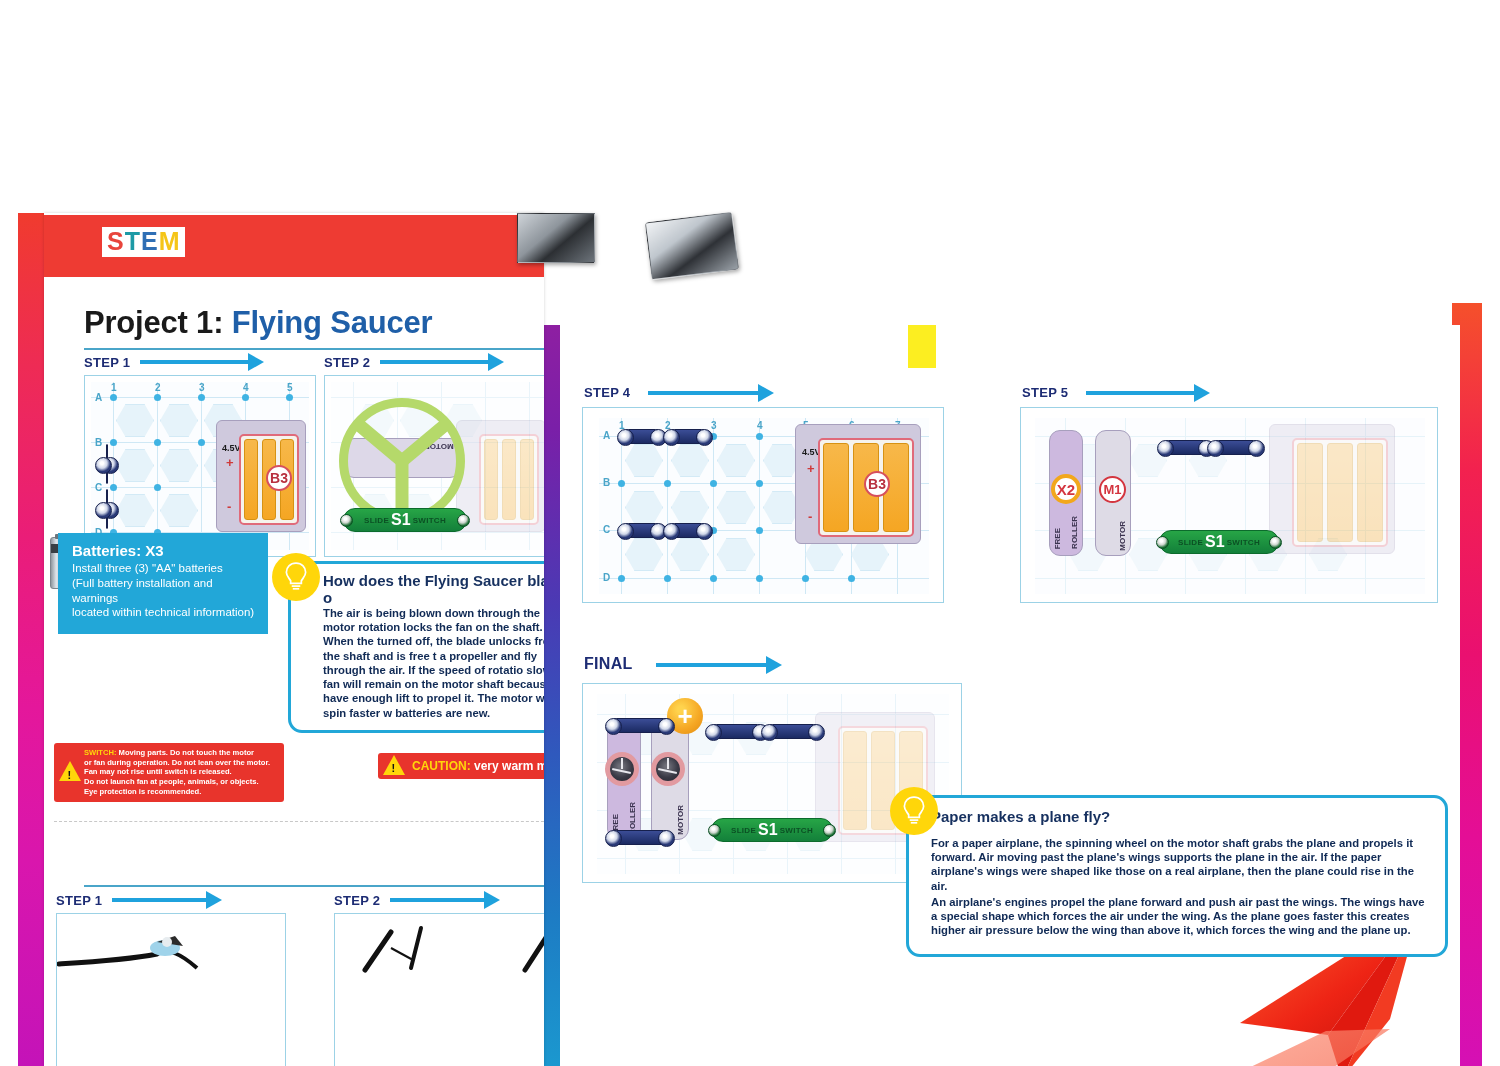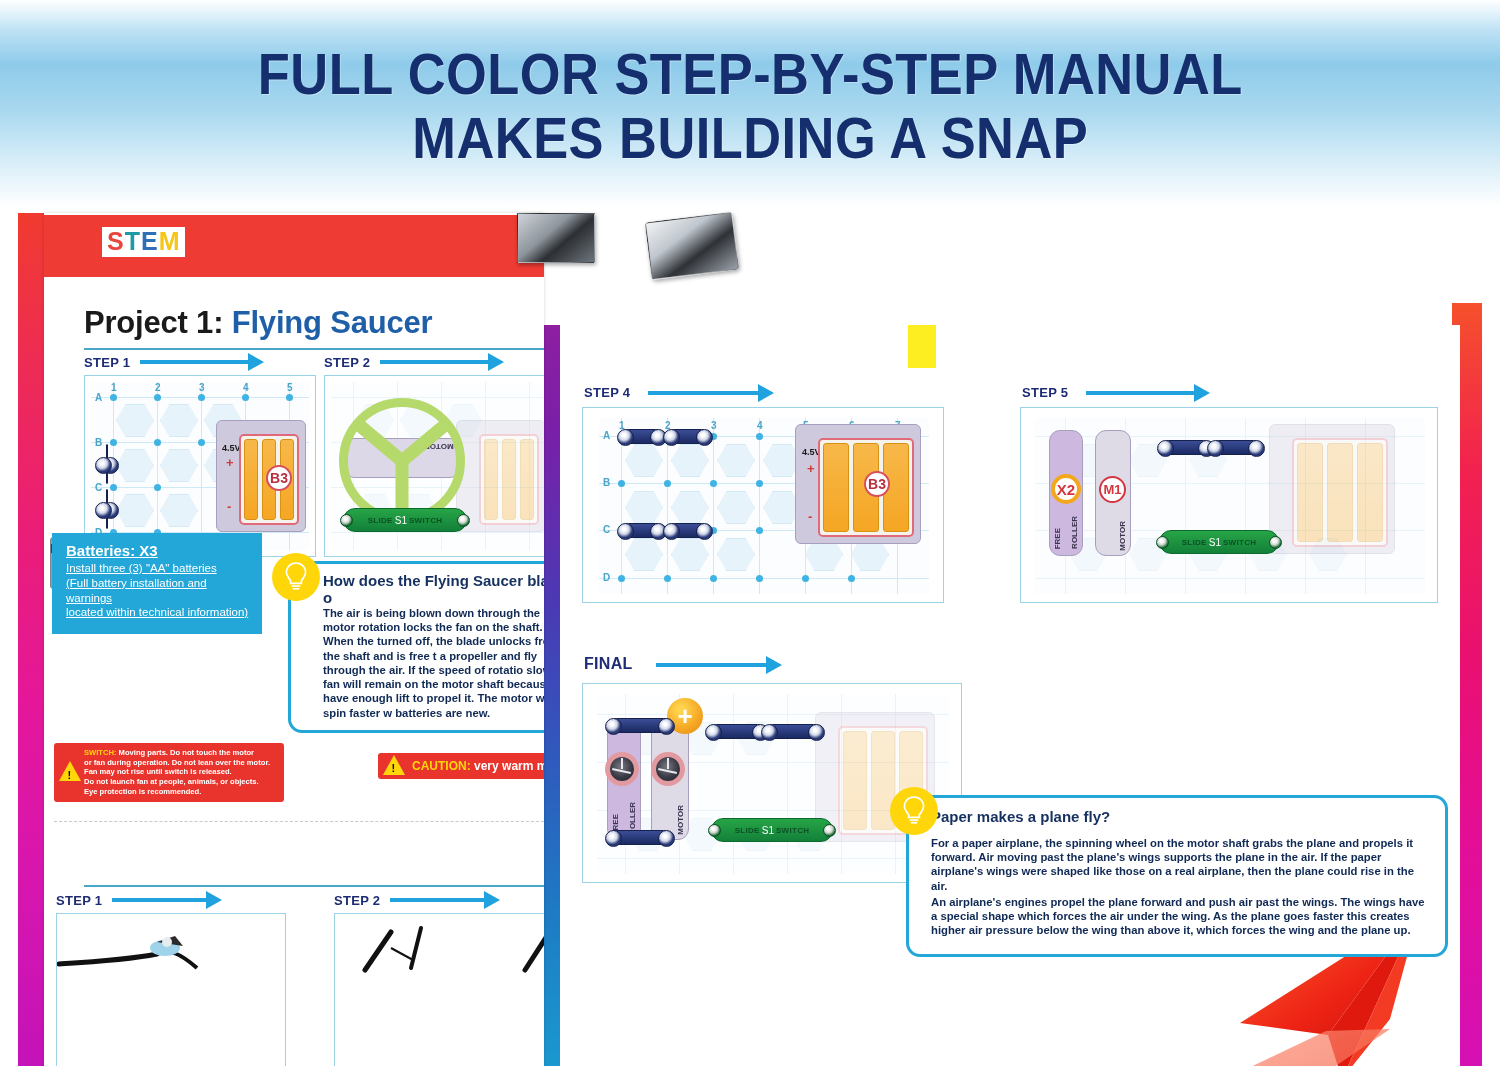--- a/index.html
+++ b/index.html
@@ -87,21 +87,21 @@
   .cell { flex:1; background:linear-gradient(180deg,#f7b84a,#f5a623); border-radius:3px; border:1px solid #d79213;}
   .b3 { position:absolute; width:26px;height:26px;border-radius:50%;background:#fff;border:2px solid #d64f5e;
       color:#b8303f;font-weight:bold;font-size:14px;display:flex;align-items:center;justify-content:center;}
   .volt { position:absolute; font-size:9px; font-weight:bold; color:#1a1a1a; }
   .plusmin { position:absolute; font-size:13px; font-weight:bold; color:#cf3a3a; }
 
   .s1switch { position:absolute; height:24px; border-radius:12px;
       background:linear-gradient(180deg,#27a546,#13803a); border:1px solid #0c6b2c;
       display:flex;align-items:center;justify-content:center;gap:2px;color:#0a4a1f;}
   .s1switch .t { font-size:8px;font-weight:bold;color:#0b5024;letter-spacing:0.3px;}
-  .s1switch .s1 { font-size:10px;font-weight:normal;color:#fff;}
+  .s1switch .s1 { font-size:16px;font-weight:bold;color:#fff;}
   .s1switch .knob{position:absolute;width:13px;height:13px;border-radius:50%;
       background:radial-gradient(circle at 40% 35%,#fff 14%,#cfd6cf 42%,#1a6e32 70%);border:1px solid #0b5024;}
   .s1switch .kl{left:-4px;top:5px;} .s1switch .kr{right:-4px;top:5px;}
 
   .motorblk { position:absolute; background:#ddd8e8; border:1px solid #a79fbd; border-radius:11px; }
   .motorblk .lbl { position:absolute; font-size:8px; font-weight:bold; color:#3b3350; }
 
   .fan { position:absolute; }
   .fan .ring { position:absolute; inset:0; border:9px solid #b5d96a; border-radius:50%; }
   .fan .blade { position:absolute; left:50%; top:50%; width:13px; height:48%;
@@ -168,26 +168,20 @@
   .small-photo { position:absolute; border:1px solid rgba(0,0,0,0.1); box-shadow:1px 2px 4px rgba(0,0,0,0.35);
      background:linear-gradient(140deg,#cfd4d9,#8e959c 40%,#2c2f33 60%,#6d747b 100%); }
 
   .sketch { position:absolute; }
 </style>
 </head>
 <body>
 
 <div id="root">
 
-  <div class="header">
-    <h1>
-      <span>FULL COLOR STEP-BY-STEP MANUAL</span><br>
-      <span>MAKES BUILDING A SNAP</span>
-    </h1>
-  </div>
 
   <div class="body-area">
 
     <div class="rail-left"></div>
     <div class="rail-mid"></div>
     <div class="rail-right"></div>
 
     <div class="page-left">
 
       <div class="red-banner"></div>
@@ -327,21 +321,21 @@
         <div class="s1switch" style="left:18px; top:132px; width:124px;">
           <span class="knob kl"></span>
           <span class="t">SLIDE</span>
           <span class="s1">S1</span>
           <span class="t">SWITCH</span>
           <span class="knob kr"></span>
         </div>
       </div>
 
       <div class="aa-batt" style="left:6px; top:324px;"></div>
-      <div class="callout-blue" style="left:8px; top:320px; width:210px;text-decoration:underline;">
+      <div class="callout-blue" style="left:14px; top:320px; width:210px;">
         <b>Batteries: X3</b>
         <span>Install three (3) "AA" batteries</span><br>
         <span>(Full battery installation and warnings</span><br>
         <span>located within technical information)</span>
       </div>
 
       <div class="bulb" style="left:228px; top:340px;">
         <svg viewBox="0 0 24 28">
           <path d="M12 1 C6.5 1 3 5 3 9.5 C3 13 5.5 15 7 17.5 L7 20 L17 20 L17 17.5 C18.5 15 21 13 21 9.5 C21 5 17.5 1 12 1 Z" fill="none" stroke="#fff" stroke-width="1.6"></path>
           <line x1="8" y1="22.5" x2="16" y2="22.5" stroke="#fff" stroke-width="1.6"></line>

